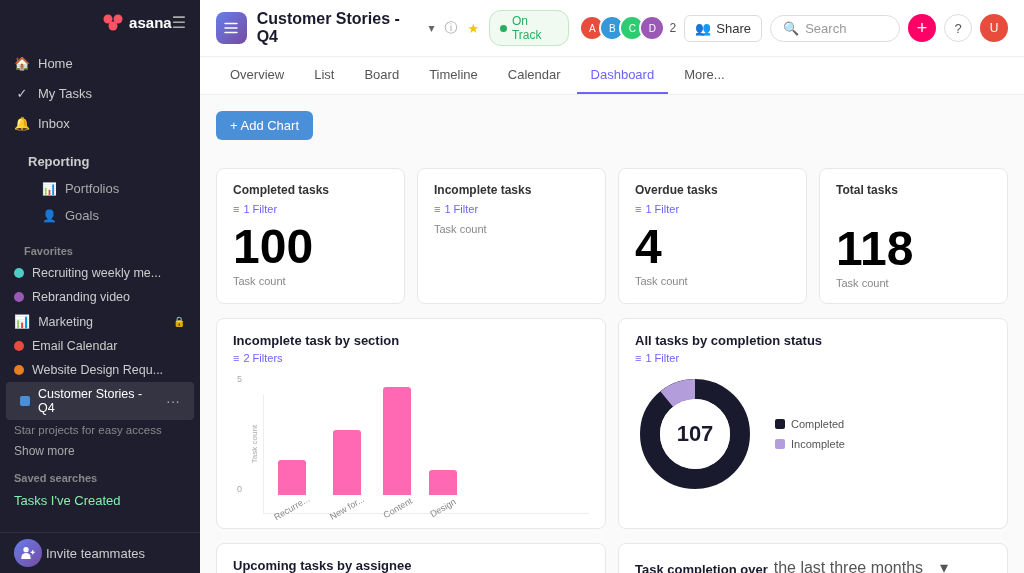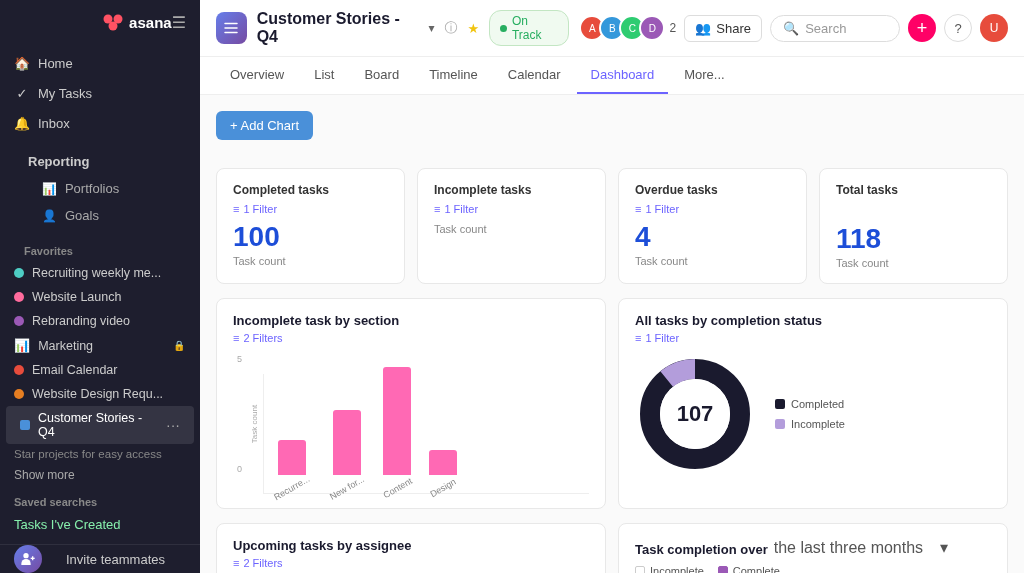--- a/index.html
+++ b/index.html
@@ -22,21 +22,21 @@
     .dot-pink { background: #ff6b9d; }
     .dot-purple { background: #9b59b6; }
     .dot-red { background: #e74c3c; }
     .dot-sq { width: 10px; height: 10px; border-radius: 2px; flex-shrink: 0; }
     .dot-sq-blue { background: #4a90d9; }
     .fav-label { overflow: hidden; text-overflow: ellipsis; flex: 1; }
     .star-access { font-size: 11.5px; color: #888; padding: 4px 14px; }
     .show-more { font-size: 12px; color: #aaa; padding: 4px 14px; cursor: pointer; }
     .saved-searches { font-size: 11px; color: #888; padding: 10px 14px 4px; font-weight: 600; }
     .saved-search-item { font-size: 13px; color: #86efac; padding: 5px 14px; cursor: pointer; }
-    .sidebar-footer { margin-top: auto; padding: 0 14px; border-top: 1px solid rgba(255,255,255,0.08); display: flex; align-items: center; gap: 24px; cursor: pointer; }
+    .sidebar-footer { margin-top: auto; padding: 6px 14px; border-top: 1px solid rgba(255,255,255,0.08); display: flex; align-items: center; gap: 4px; cursor: pointer; }
     .invite-avatar { width: 28px; height: 28px; border-radius: 50%; background: linear-gradient(135deg, #667eea, #764ba2); display: flex; align-items: center; justify-content: center; font-size: 12px; color: white; }
     .invite-text { font-size: 13px; color: #ccc; }
     .marketing-row { display: flex; align-items: center; gap: 8px; padding: 5px 14px; font-size: 12.5px; color: #ccc; cursor: pointer; }
     .bar-icon { font-size: 13px; color: #f39c12; }
     .lock-icon { margin-left: auto; font-size: 10px; color: #888; }
     .customer-row { display: flex; align-items: center; gap: 8px; padding: 5px 14px; font-size: 12.5px; color: white; background: rgba(255,255,255,0.1); cursor: pointer; border-radius: 4px; margin: 0 6px; }
     .more-dots { margin-left: auto; font-size: 14px; color: #aaa; }
 
     
     .main { flex: 1; display: flex; flex-direction: column; overflow: hidden; background: white; }
@@ -72,21 +72,21 @@
     .content { flex: 1; overflow-y: auto; padding: 16px; background: #fafafa; }
 
     
     .add-chart-btn { display: flex; align-items: center; gap: 6px; background: #4a90d9; color: white; border: none; border-radius: 6px; padding: 7px 14px; font-size: 13px; cursor: pointer; margin-bottom: 28px; font-weight: 500; }
 
     
     .stats-row { display: grid; grid-template-columns: repeat(4, 1fr); gap: 12px; margin-bottom: 14px; }
     .stat-card { background: white; border-radius: 8px; border: 1px solid #e8e8e8; padding: 14px 16px; }
     .stat-card-title { font-size: 12px; color: #333; font-weight: 600; margin-bottom: 6px; }
     .stat-filter { display: flex; align-items: center; gap: 4px; font-size: 11px; color: #6c63ff; margin-bottom: 8px; cursor: pointer; }
-    .stat-number { font-size: 28px; font-weight: 700; color: #1d4ed8; line-height: 1; }
+    .stat-number { font-size: 48px; font-weight: 700; color: #000000; line-height: 1; }
     .stat-label { font-size: 11px; color: #888; margin-top: 4px; }
 
     
     .charts-row { display: grid; grid-template-columns: 1fr 1fr; gap: 12px; margin-bottom: 14px; }
     .chart-card { background: white; border-radius: 8px; border: 1px solid #e8e8e8; padding: 14px 16px; }
     .chart-title { font-size: 13px; font-weight: 600; color: #1a1a2e; margin-bottom: 4px; }
     .chart-filter { display: flex; align-items: center; gap: 4px; font-size: 11px; color: #6c63ff; margin-bottom: 10px; cursor: pointer; }
     .bar-col { display: flex; flex-direction: column; align-items: center; gap: 4px; }
     .bar { background: #ff69b4; border-radius: 3px 3px 0 0; width: 28px; }
     .bar-label { font-size: 9px; color: #888; text-align: center; transform: rotate(-30deg); white-space: nowrap; margin-top: 4px; }
@@ -158,24 +158,20 @@
     </div>
   </div>
 
   <div class="sidebar-section-title">Favorites</div>
 
   <div class="favorites-item">
     <div class="dot dot-blue"></div>
     <span class="fav-label">Recruiting weekly me...</span>
   </div>
   <div class="favorites-item">
-    <div class="dot dot-pink"></div>
-    <span class="fav-label">Website Launch</span>
-  </div>
-  <div class="favorites-item">
     <div class="dot dot-purple"></div>
     <span class="fav-label">Rebranding video</span>
   </div>
   <div class="marketing-row">
     <span class="bar-icon">📊</span>
     <span class="fav-label">Marketing</span>
     <span class="lock-icon">🔒</span>
   </div>
   <div class="favorites-item">
     <div class="dot dot-red"></div>

